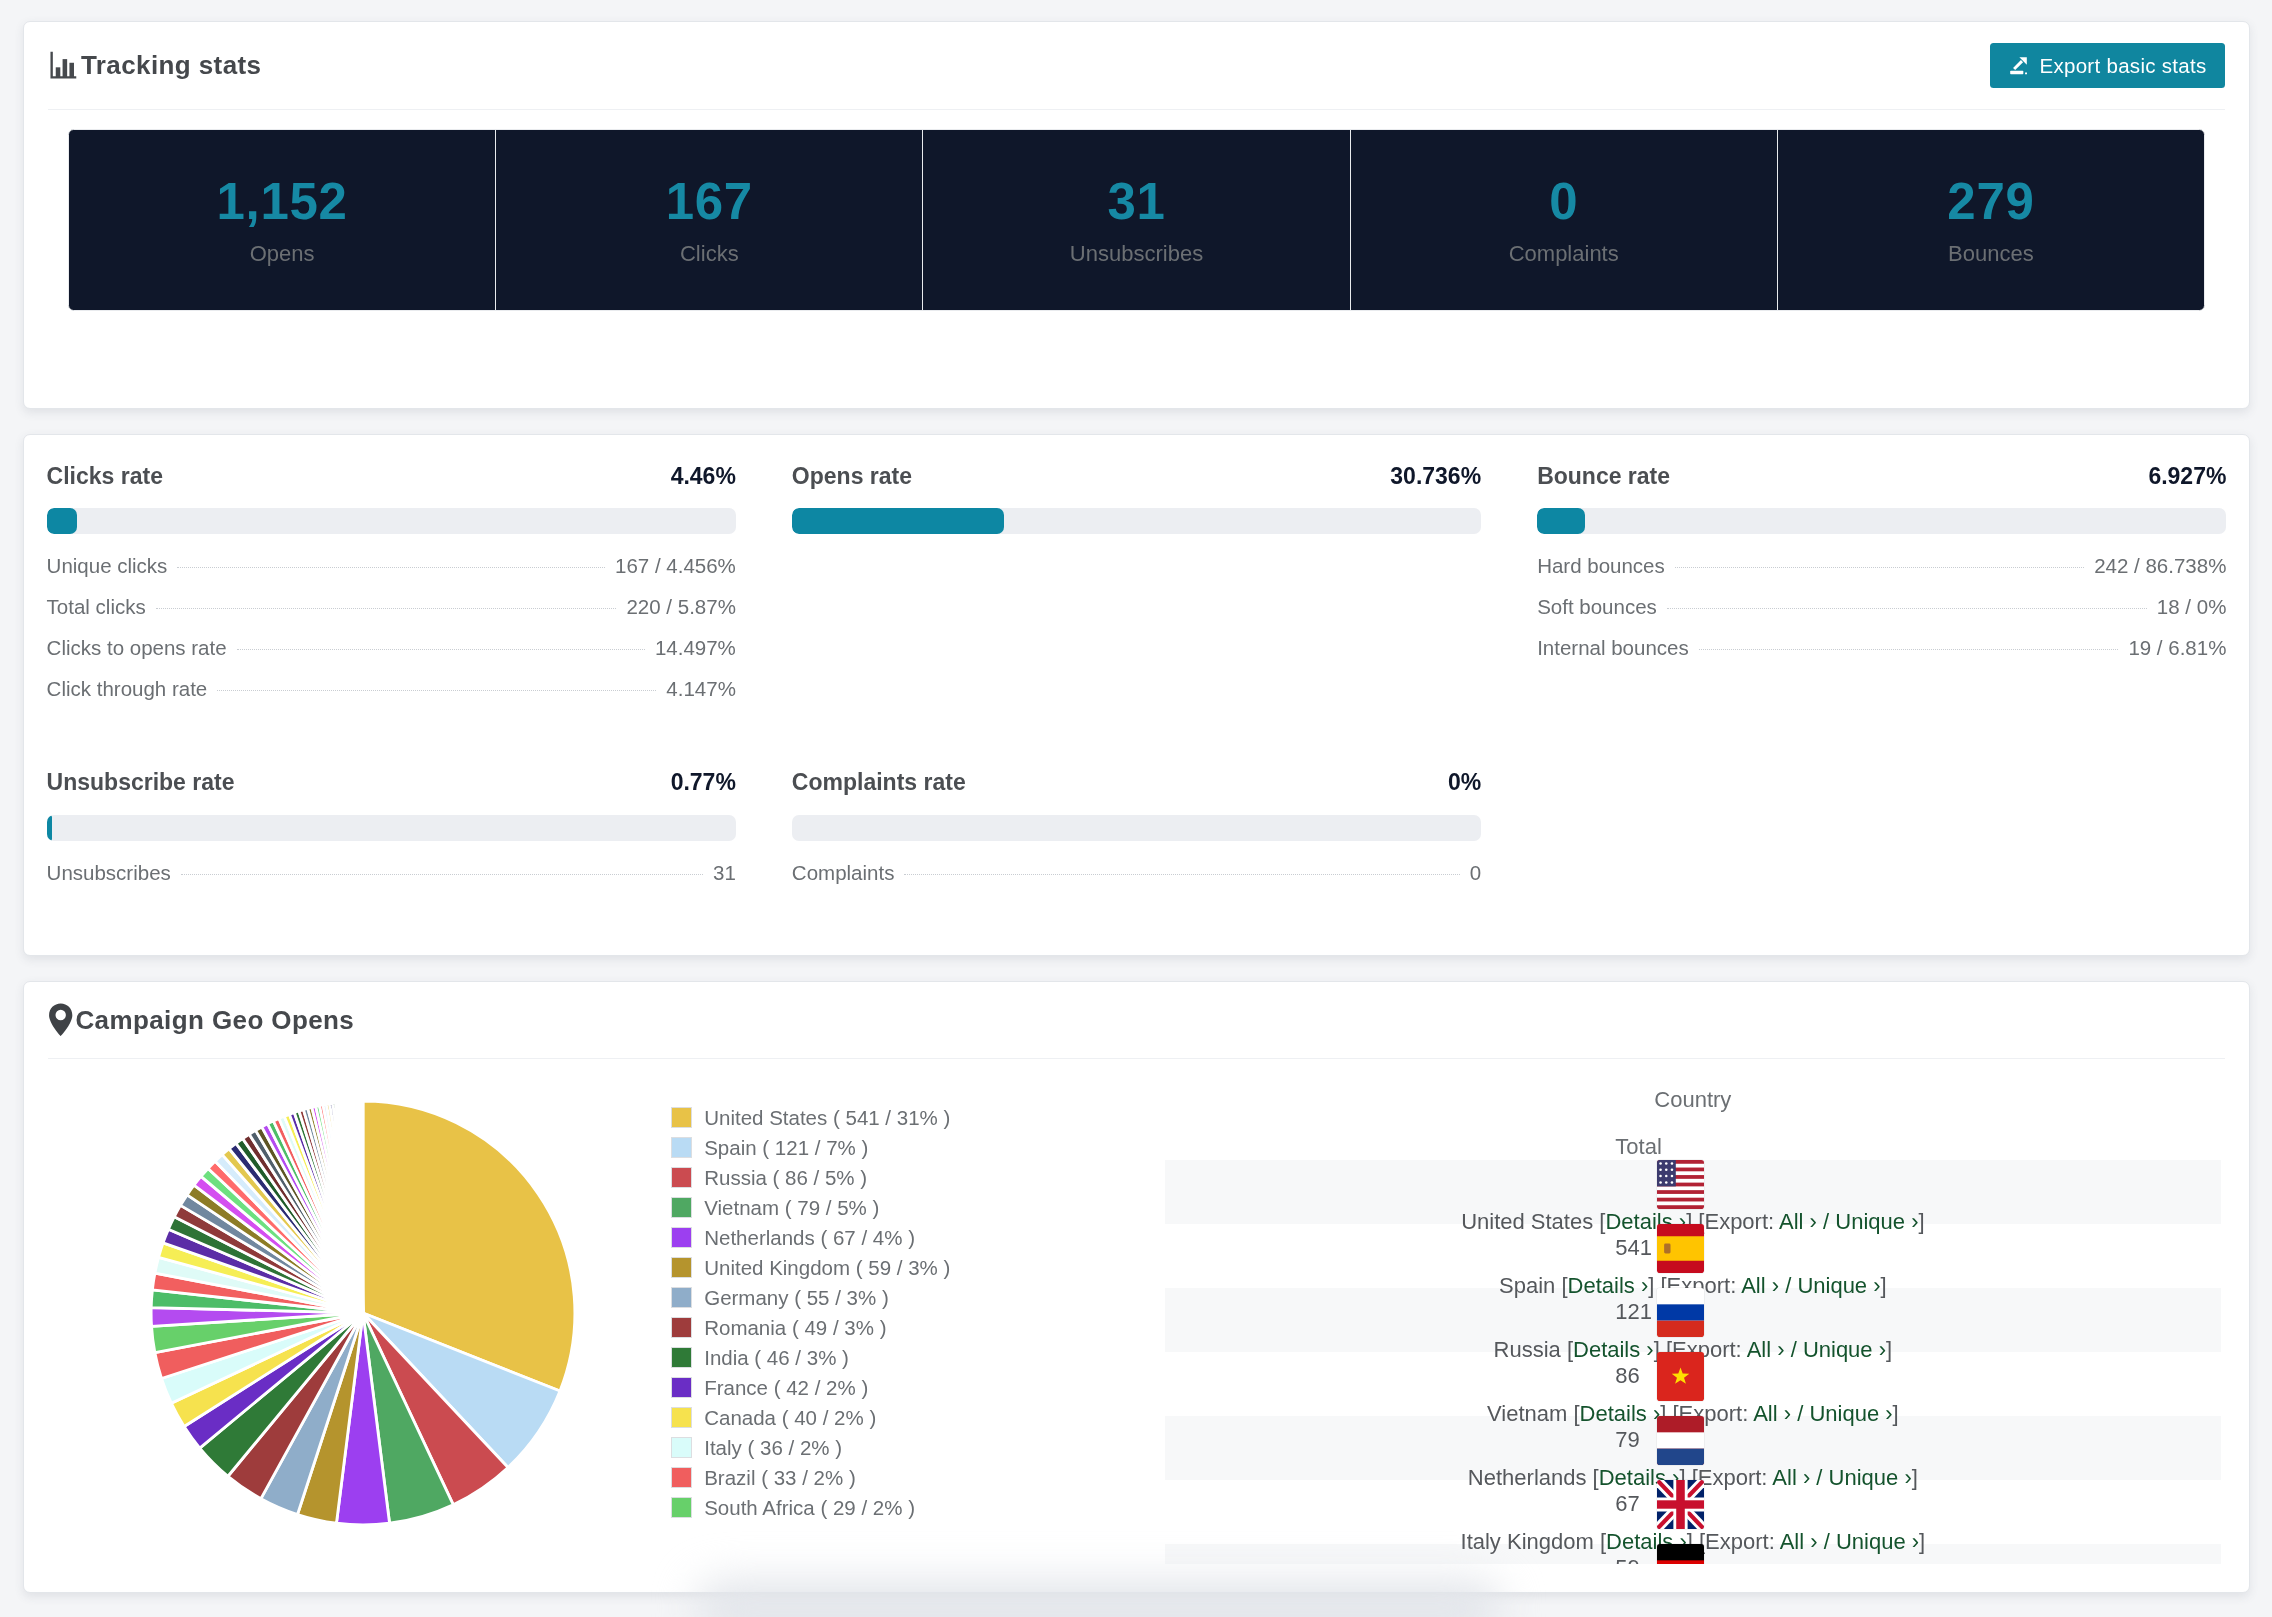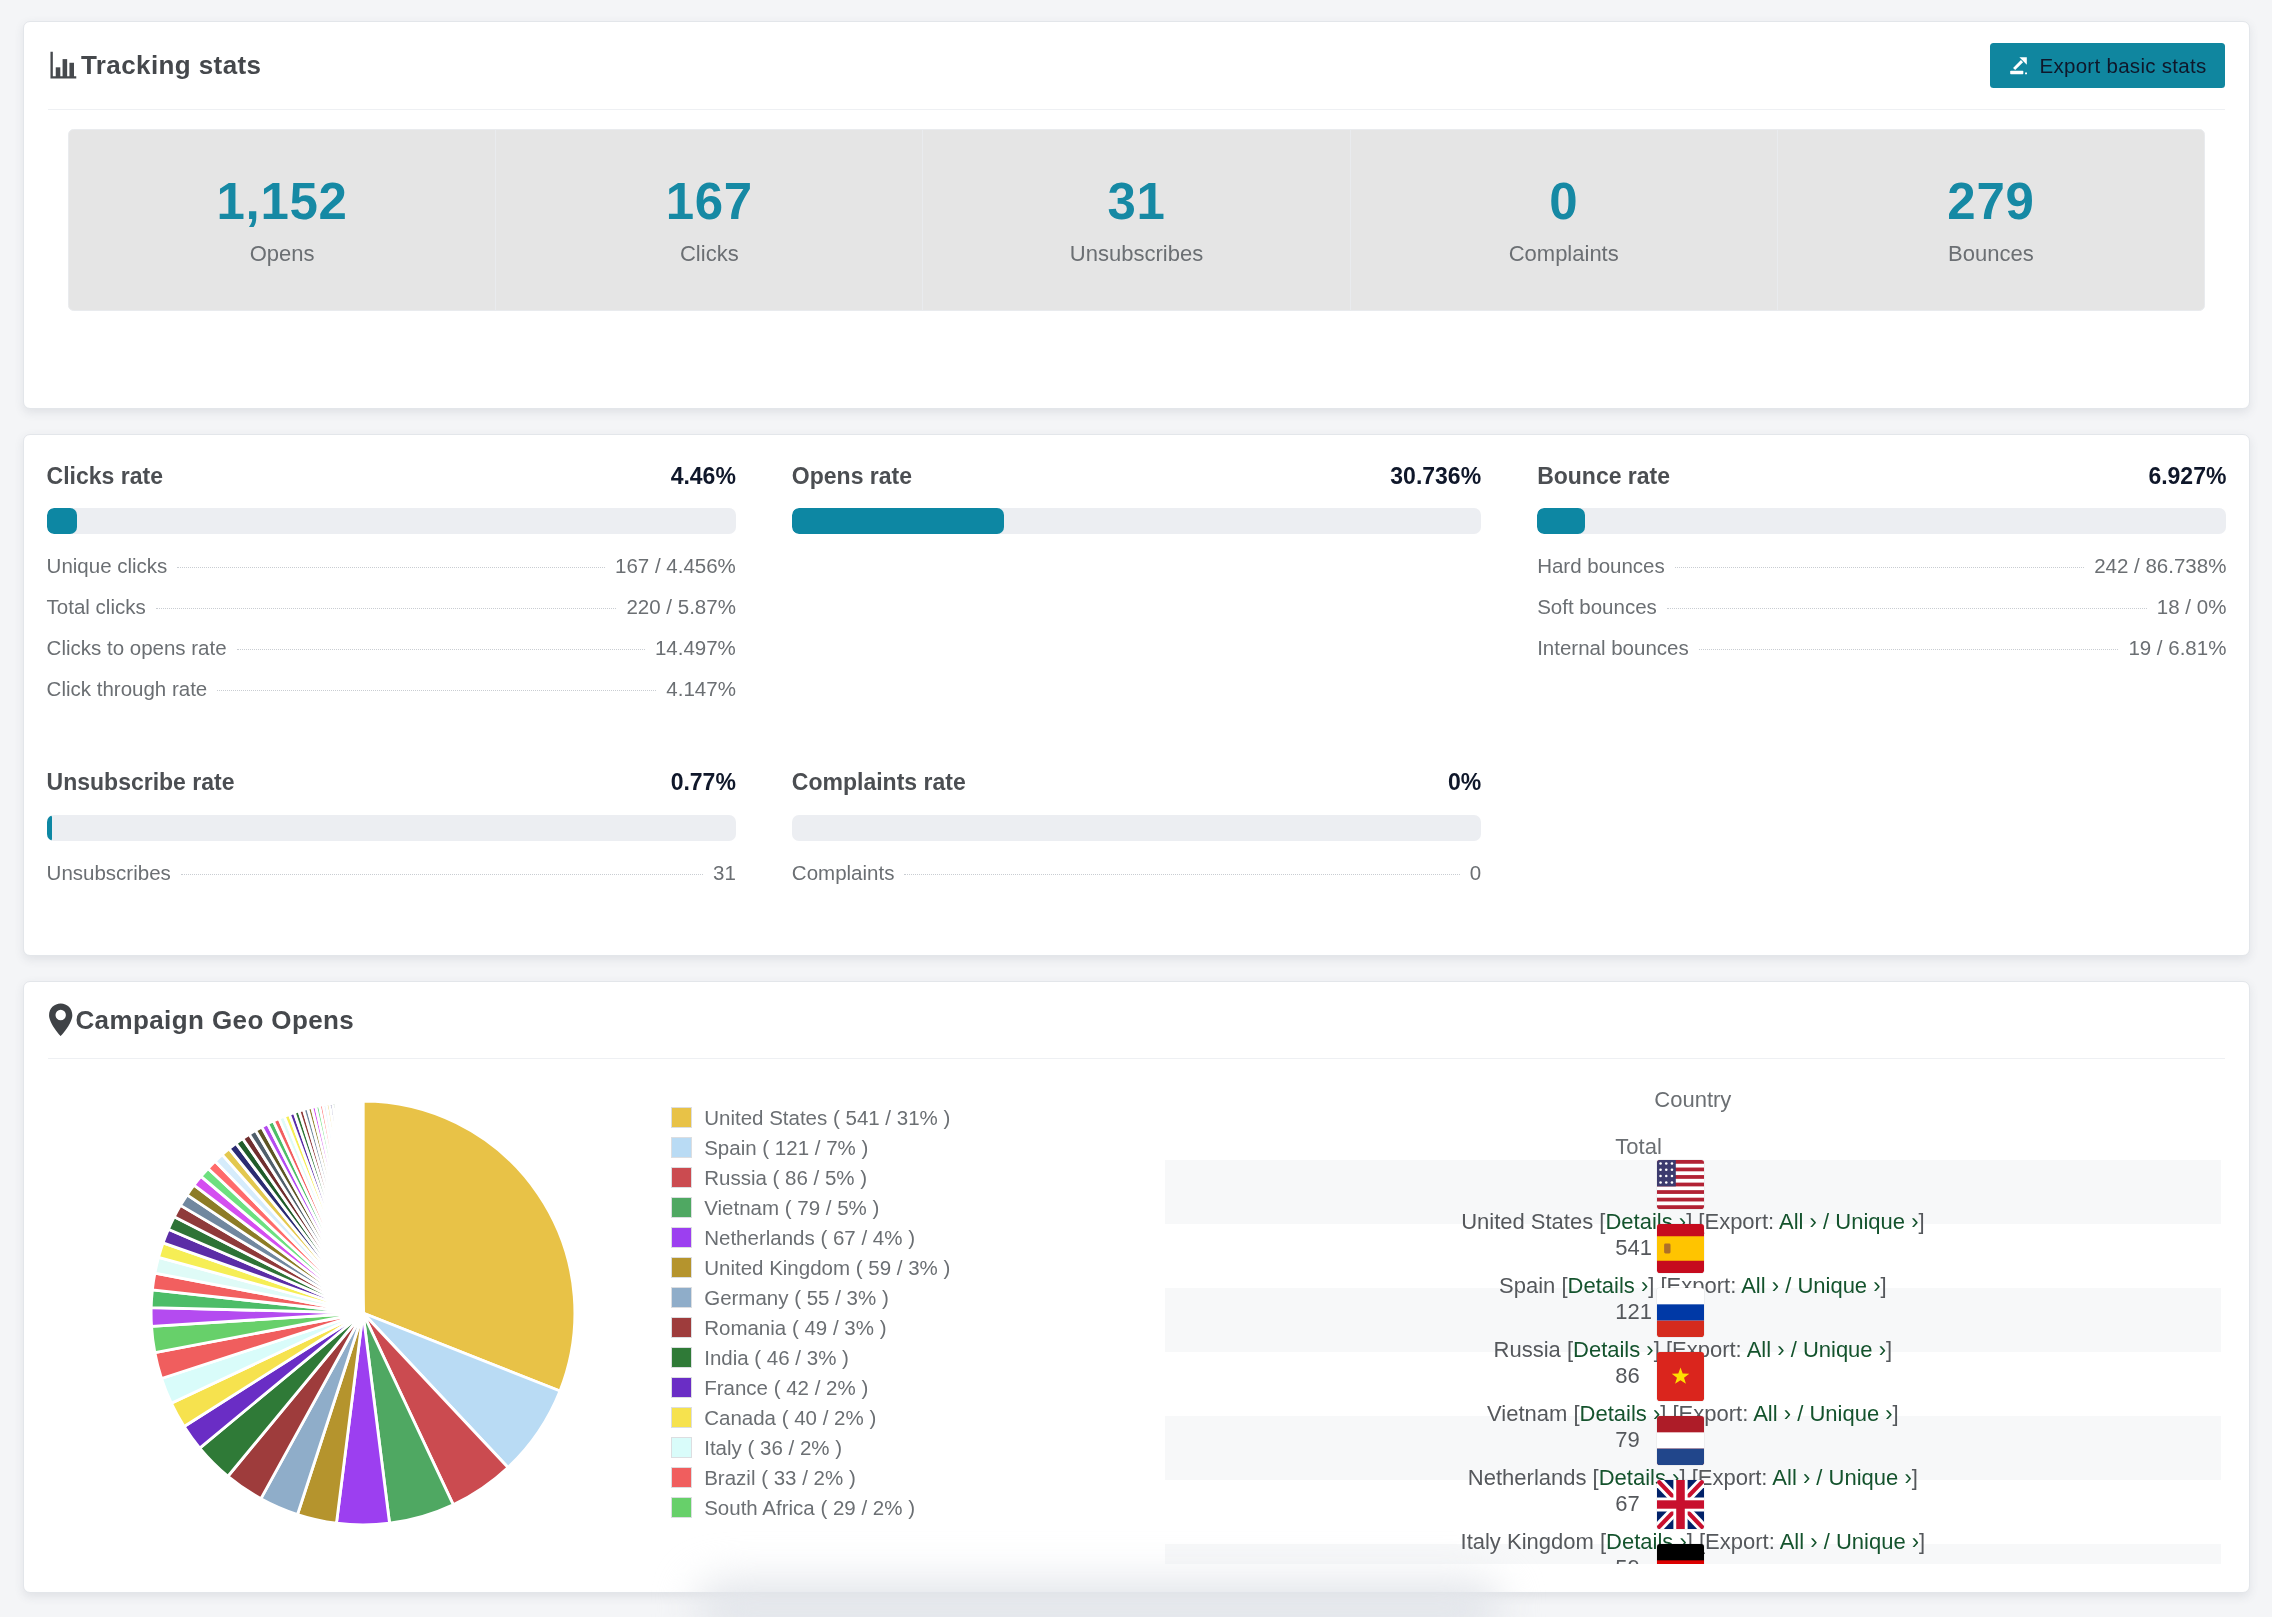--- a/index.html
+++ b/index.html
@@ -26,29 +26,29 @@
     padding:21px 0;
     min-height:73px;
     display:flex; align-items:center; justify-content:space-between;
     border-bottom:0.7px solid #eef0f3;
   }
   .header-left { display:flex; align-items:center; gap:2px; }
   .header-title { font-size:26px; font-weight:600; color:#45484c; letter-spacing:0.4px; }
   .hicon { display:inline-flex; align-items:center; }
   .export-btn {
     display:flex; align-items:center; gap:10px;
-    background:#10869f; color:#0f172a; border:none; border-radius:3.5px;
+    background:#10869f; color:#ffffff; border:none; border-radius:3.5px;
     padding:10.6px 18.4px; font-size:20.5px; font-family:inherit; cursor:pointer;
     letter-spacing:0.3px;
   }
   
   .card1-body { padding:18.4px 44px 71px; }
   .stats-row {
     display:flex; border:0.7px solid #e9ebee; border-radius:5.6px; height:182px;
-    background:#e5e5e5;
+    background:#0f172a;
   }
   .stat-box { flex:1; display:flex; flex-direction:column; align-items:center; justify-content:center; border-right:0.7px solid #e9ebee; }
   .stat-box:last-child { border-right:none; }
   .stat-value { font-size:51px; font-weight:700; color:#1689a4; letter-spacing:0.7px; }
   .stat-label { font-size:22px; color:#6b6f73; margin-top:10px; }
   
   .card2-body { padding:28px 22.6px 47px; }
   .rates-grid { display:grid; grid-template-columns:1fr 1fr 1fr; column-gap:56px; }
   .rates-grid.bottom { margin-top:51px; }
   .rate-head { display:flex; justify-content:space-between; align-items:baseline; }

